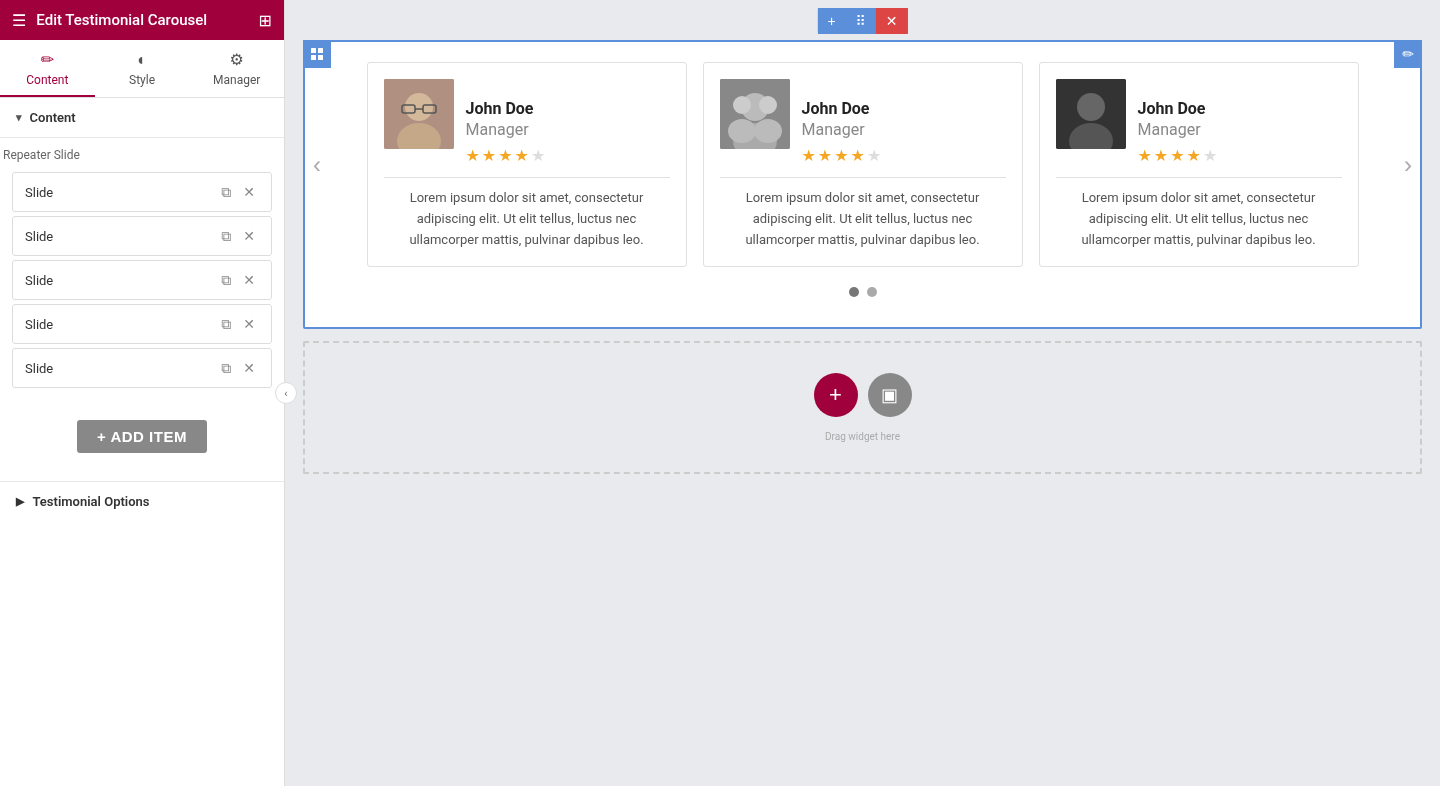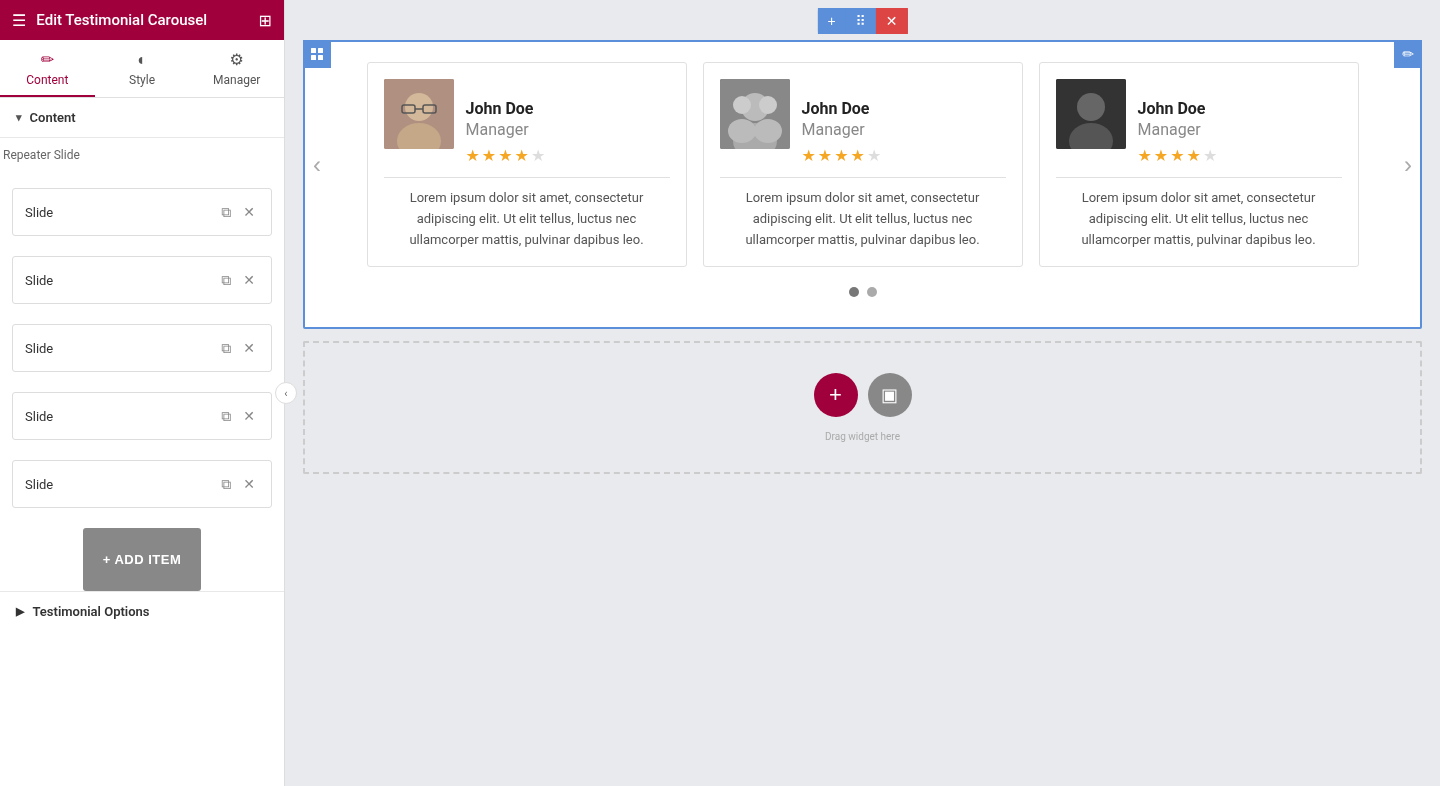--- a/index.html
+++ b/index.html
@@ -88,24 +88,24 @@
       padding: 10px 3px 6px;
       font-size: 12px;
       color: #666;
     }
 
     
     .slide-row {
       display: flex;
       align-items: center;
       padding: 0 12px;
-      height: 48px;
+      height: 40px;
       border: 1px solid #ddd;
       border-radius: 3px;
-      margin: 20px 12px;
+      margin: 4px 12px;
       background: #fff;
     }
     .slide-label {
       flex: 1;
       font-size: 13px;
       color: #333;
     }
     .slide-actions {
       display: flex;
       gap: 4px;
@@ -118,27 +118,27 @@
       font-size: 14px;
       padding: 4px;
       border-radius: 3px;
     }
 
     
     .add-item-btn {
       display: flex;
       align-items: center;
       gap: 6px;
-      margin: 0 auto;
-      padding: 24px 20px;
+      margin: 28px auto;
+      padding: 8px 20px;
       background: #888;
       color: #fff;
       border: none;
       border-radius: 3px;
-      font-size: 13px;
+      font-size: 15px;
       font-weight: 600;
       cursor: pointer;
       letter-spacing: 0.5px;
     }
 
     
     .additional-options {
       display: flex;
       align-items: center;
       padding: 12px 16px;

